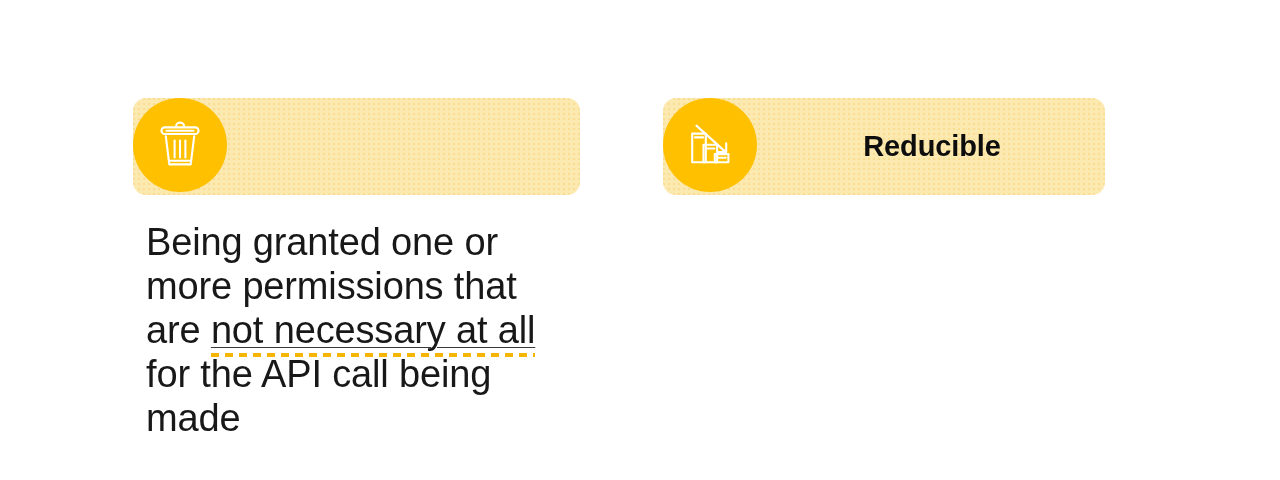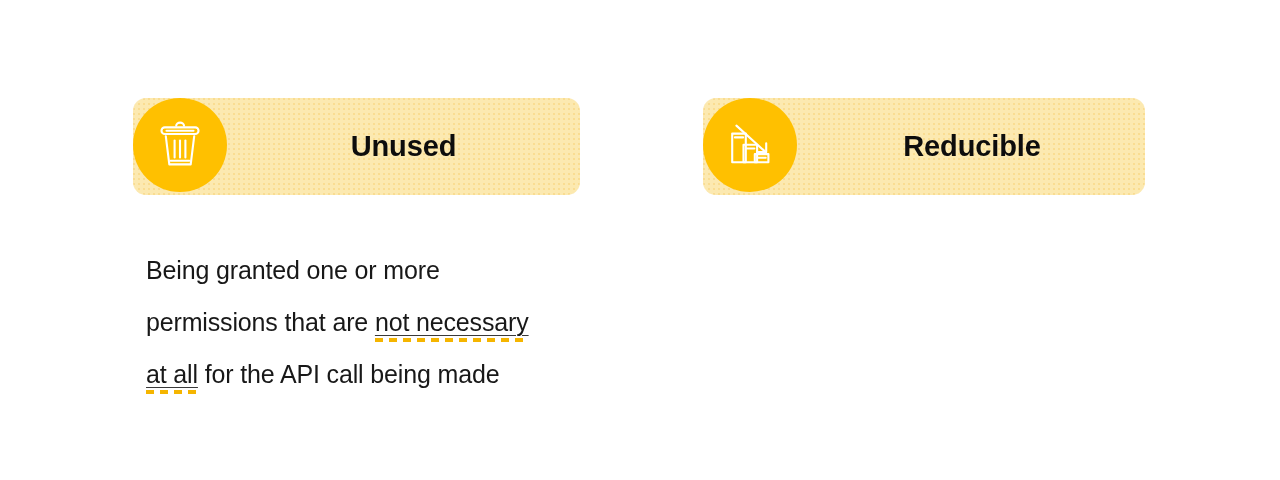--- a/index.html
+++ b/index.html
@@ -20,21 +20,21 @@
   .board {
     position: absolute;
     inset: 0;
   }
 
   .concept {
     position: absolute;
     top: 98px;
   }
   .concept--unused    { left: 133px; width: 447px; }
-  .concept--reducible { left: 703px; width: 442px; }
+  .concept--reducible { left: 663px; width: 442px; }
 
   
   .pill {
     position: relative;
     height: 97px;
     border-radius: 13px;
     background-color: #fce9b0;
     background-image:
       radial-gradient(circle at 1px 1px, rgba(246,201,96,.40) 0.7px, rgba(0,0,0,0) 0.9px);
     background-size: 5px 5px;
@@ -63,23 +63,23 @@
     text-align: center;
     font-size: 29px;
     font-weight: bold;
     color: #0d0d0d;
     letter-spacing: -0.1px;
   }
   .concept--reducible .pill-title { left: 96px; }
 
   
   .desc {
-    margin-top: 49px;
-    font-size: 25px;
-    line-height: 52px;
+    margin-top: 25px;
+    font-size: 38px;
+    line-height: 44px;
     color: #181818;
     letter-spacing: -0.15px;
   }
   .concept--unused .desc    { margin-left: 13px; width: 400px; }
   .concept--reducible .desc { margin-left: 13px; width: 470px; }
 
   
   .mark {
     position: relative;
     text-decoration: underline;
@@ -119,21 +119,20 @@
 
             <path d="M19.6 44.8 H38.4"></path>
 
             <path d="M23.6 24.6 V41.4"></path>
             <path d="M29.0 24.6 V41.4"></path>
             <path d="M34.4 24.6 V41.4"></path>
           </g>
         </svg>
       </div>
 
-      <div class="pill-title">Unused</div>
     </div>
 
     <div class="desc">
       <span>Being granted one or more permissions that are </span><span class="mark">not necessary at all</span><span> for the API call being made</span>
     </div>
   </div>
 
   <div class="concept concept--reducible">
 
     <div class="pill">

